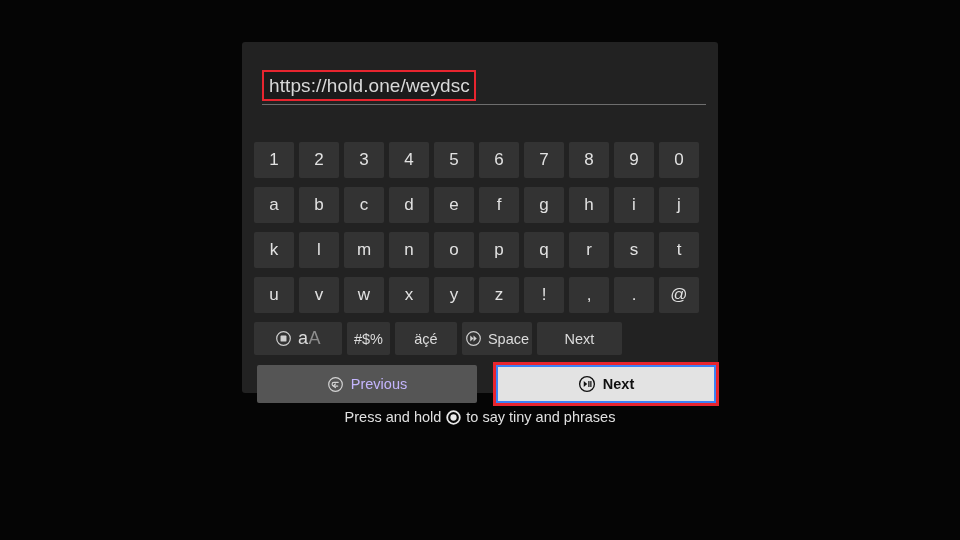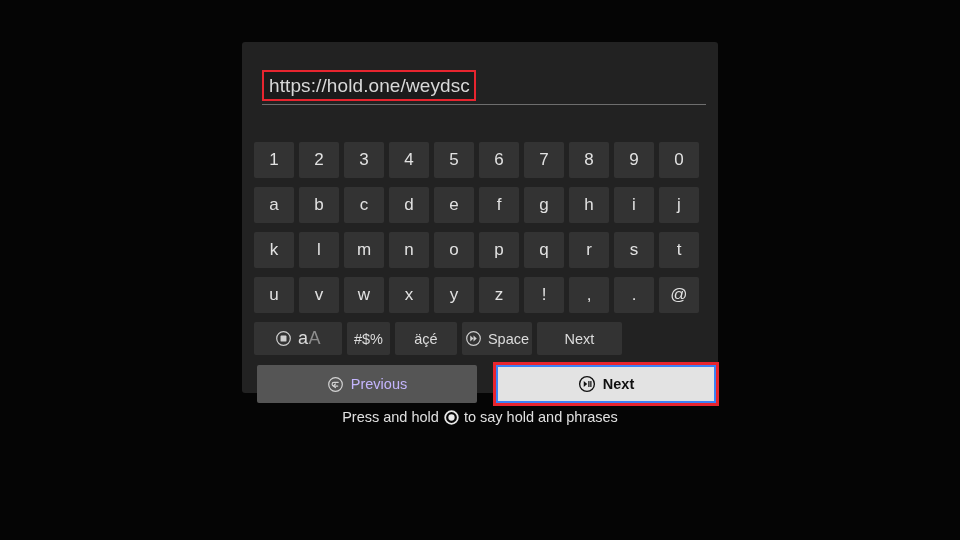--- a/index.html
+++ b/index.html
@@ -309,16 +309,16 @@
   </div>
 
   <div id="hint">
     <span>Press and hold</span>
     <span class="icon">
       <svg width="15" height="15" viewBox="0 0 20 20">
         <circle cx="10" cy="10" r="8.4" fill="none" stroke="#e8e8e8" stroke-width="2.4"></circle>
         <circle cx="10" cy="10" r="4.2" fill="#e8e8e8"></circle>
       </svg>
     </span>
-    <span>to say hold and phrases</span>
+    <span>to say tiny and phrases</span>
   </div>
 
 </div>
 
 </body></html>

